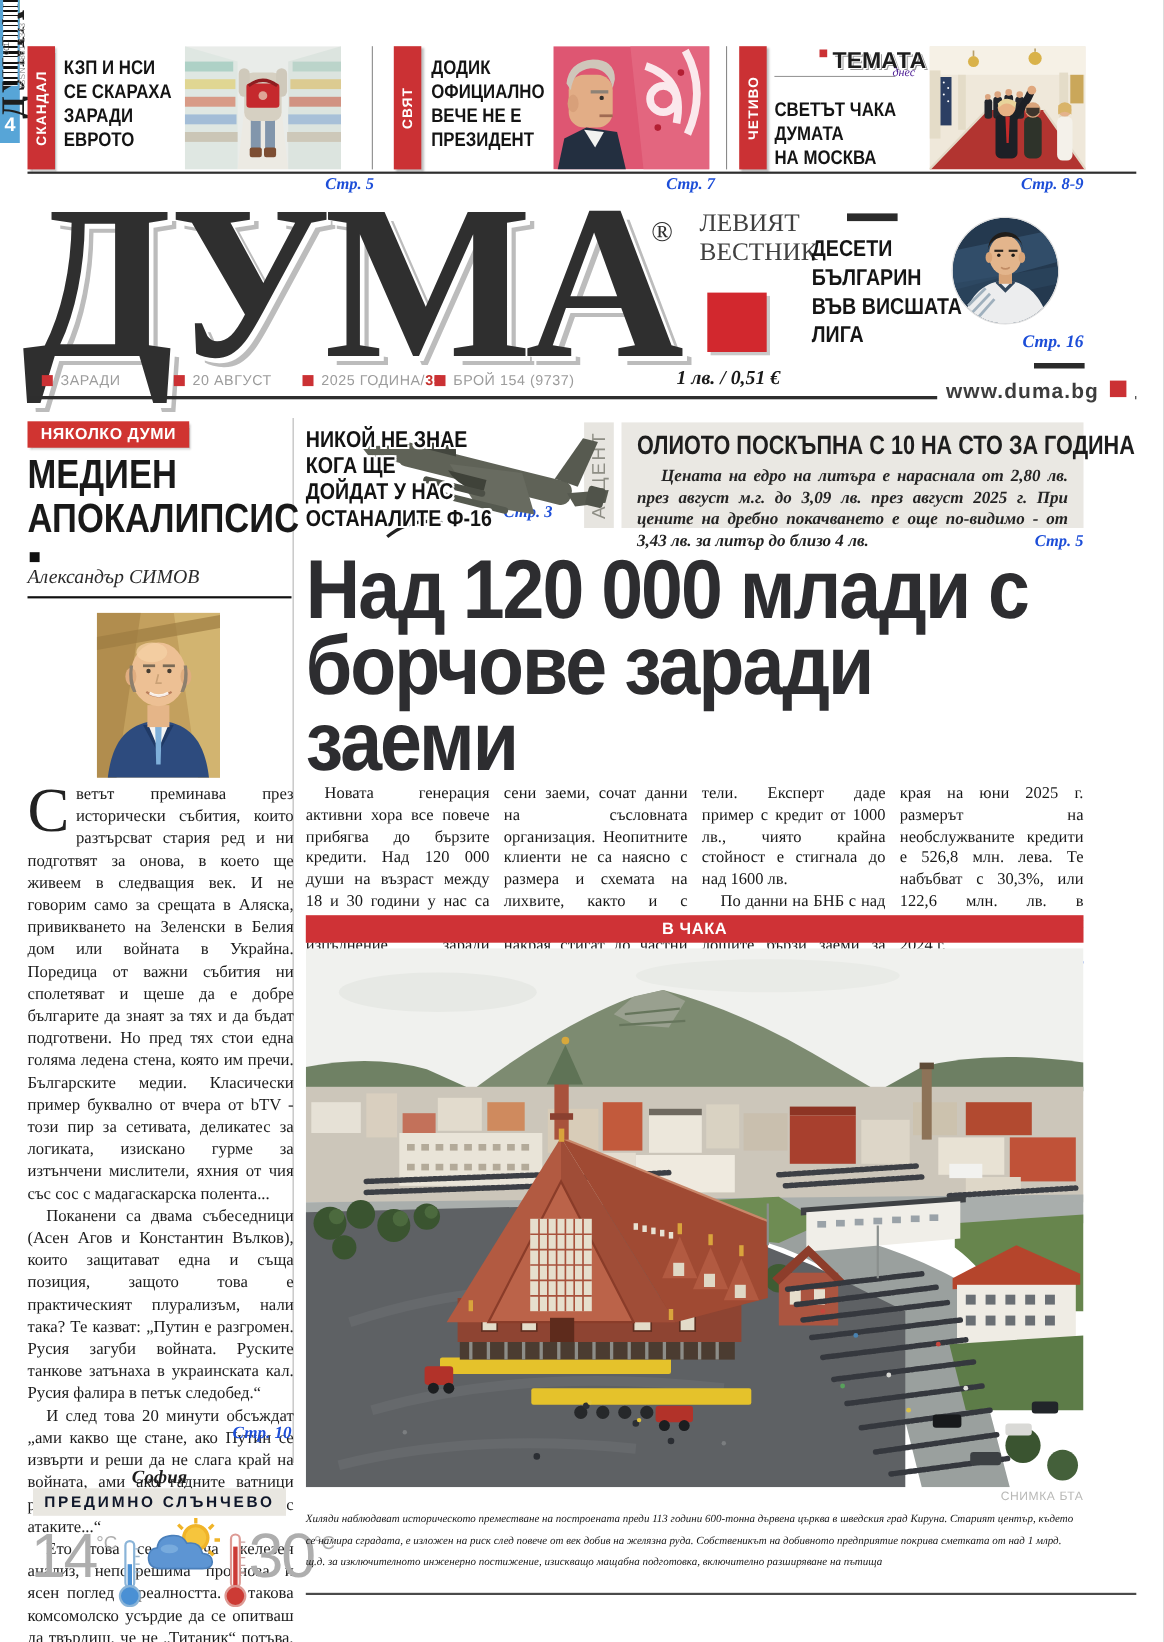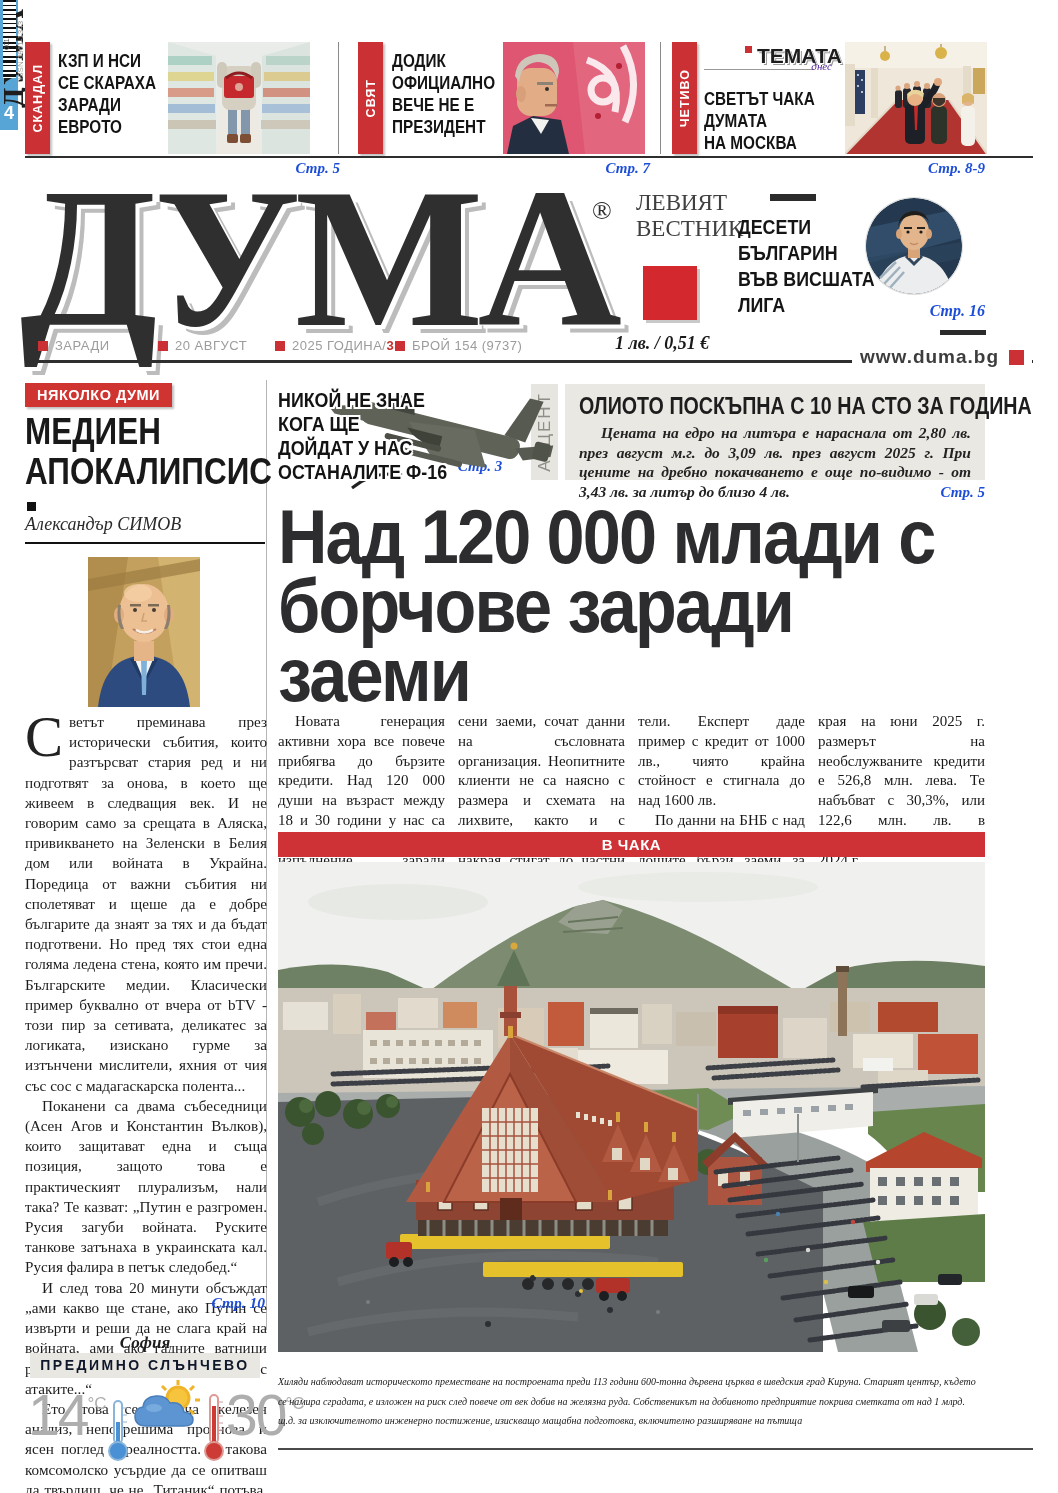--- a/index.html
+++ b/index.html
@@ -238,21 +238,21 @@
   </div>
   <div class="abs pref" style="left:905px;top:302px;width:80px;text-align:right;font-size:16px;">Стр. 16</div>
   <div class="abs" style="left:940px;top:330px;width:46px;height:5px;background:#2b2b2b;"></div>
 
   <div class="abs dl-item" style="left:38px;top:338px;"><span class="dl-sq"></span><span>ЗАРАДИ</span></div>
   <div class="abs dl-item" style="left:158px;top:338px;"><span class="dl-sq"></span><span>20 АВГУСТ</span></div>
   <div class="abs dl-item" style="left:275px;top:338px;"><span class="dl-sq"></span><span>2025 ГОДИНА/</span><span style="color:#c6302c;font-weight:bold;">35</span></div>
   <div class="abs dl-item" style="left:395px;top:338px;"><span class="dl-sq"></span><span>БРОЙ 154 (9737)</span></div>
   <div class="abs serif" style="left:615px;top:333px;font-style:italic;font-weight:bold;font-size:18px;color:#1a1a1a;">1 лв. / 0,51 €</div>
   <div class="abs rule" style="left:25px;top:360px;width:1008px;height:3px;"></div>
-  <div class="abs" style="left:852px;top:344px;background:#fff;padding:2px 8px;z-index:5;display:flex;align-items:center;gap:10px;">
+  <div class="abs" style="left:852px;top:344px;background:#fff;padding:2px 8px;z-index:5;display:flex;align-items:flex-start;gap:10px;">
     <span style="font-weight:bold;font-size:19px;letter-spacing:1px;color:#3d3d3d;">www.duma.bg</span>
     <span style="display:inline-block;width:15px;height:15px;background:#cb3134;"></span>
   </div>
 
   <div class="abs" style="left:266px;top:380px;width:1px;height:950px;background:#b5b5b5;"></div>
 
   <div class="abs" style="left:25px;top:383px;background:#d03431;color:#fff;font-weight:bold;font-size:14.5px;padding:4px 12px;letter-spacing:.5px;box-shadow:2px 2px 2px rgba(0,0,0,.25);">НЯКОЛКО ДУМИ</div>
   <div class="abs" style="left:25px;top:412px;width:280px;">
     <span class="pre sx85" style="font-weight:800;font-size:37px;line-height:40px;color:#191919;">МЕДИЕН
 АПОКАЛИПСИС</span>
@@ -625,16 +625,17 @@
       <g>
         <rect x="570" y="424" width="26" height="12" rx="3" fill="#17191b"></rect>
           <rect x="636" y="432" width="24" height="11" rx="3" fill="#d9d9d6"></rect>
         <rect x="604" y="458" width="28" height="12" rx="3" fill="#3c4043"></rect>
           <rect x="660" y="412" width="24" height="11" rx="3" fill="#22262a"></rect>
       </g>
       <path d="M420,232 V270 M520,252 V300" stroke="#8a8f8d" stroke-width="2"></path>
     </svg>
   </div>
 
+  <div class="abs" style="left:278px;top:1355px;width:707px;text-align:right;font-size:11px;color:#b8b8b6;letter-spacing:.5px;">СНИМКА БТА</div>
   <div class="abs cap" style="left:278px;top:1372px;width:707px;">Хиляди наблюдават историческото преместване на построената преди 113 години 600-тонна дървена църква в шведския град Кируна. Старият център, където се намира сградата, е изложен на риск след повече от век добив на желязна руда. Собственикът на добивното предприятие покрива сметката от над 1 млрд. щ.д. за изключителното инженерно постижение, изискващо мащабна подготовка, включително разширяване на пътища</div>
   <div class="abs" style="left:278px;top:1448px;width:755px;height:2px;background:#4a4a4a;"></div>
 
 </div>
 
 </body></html>

